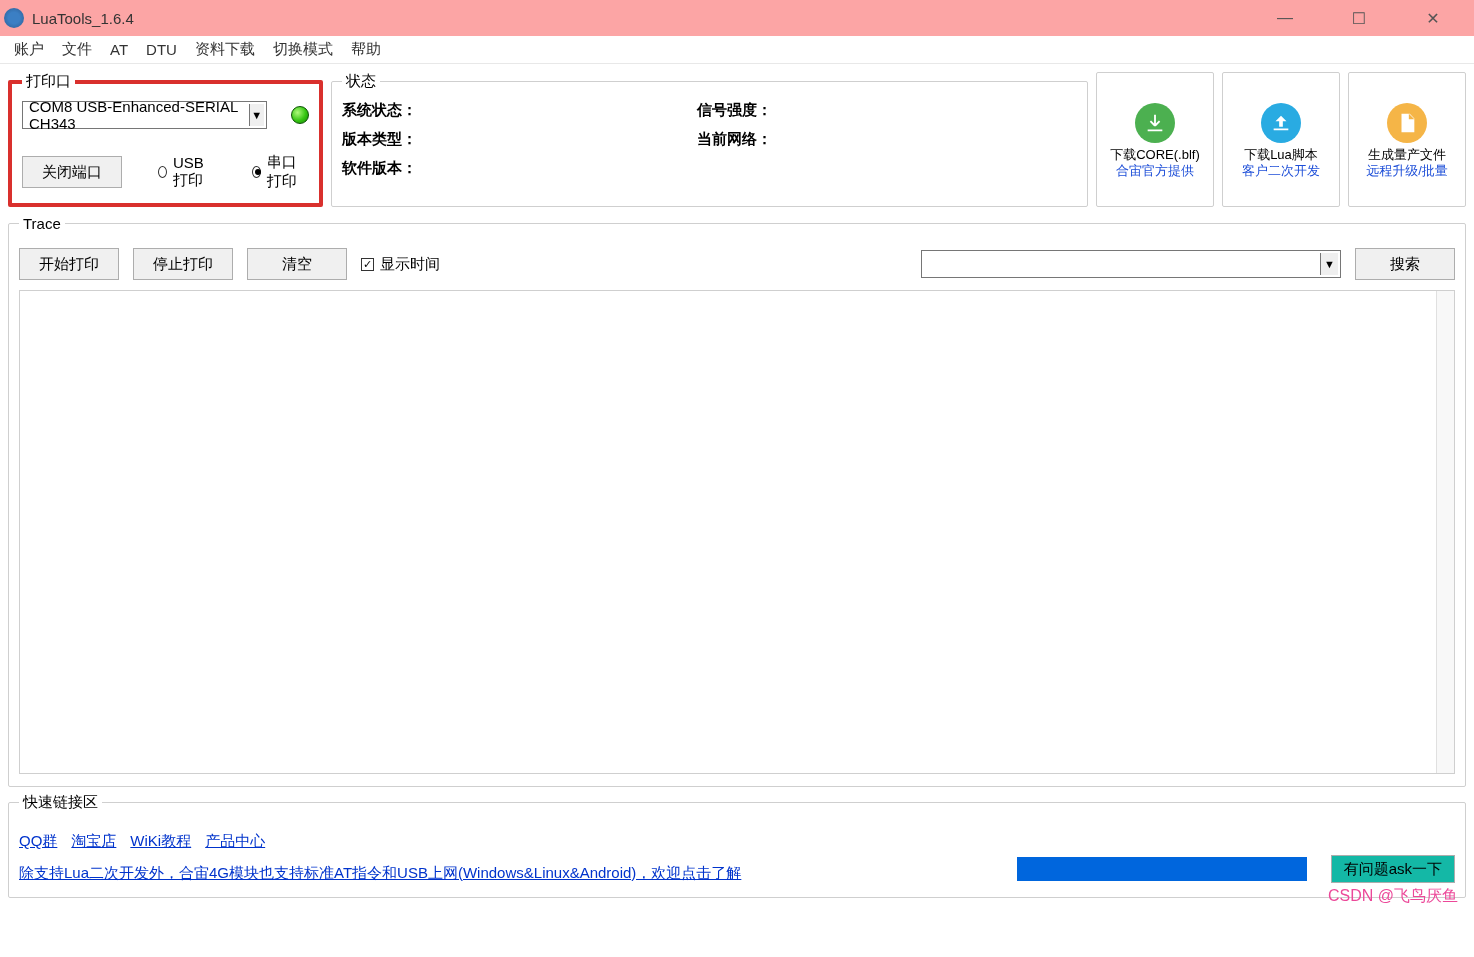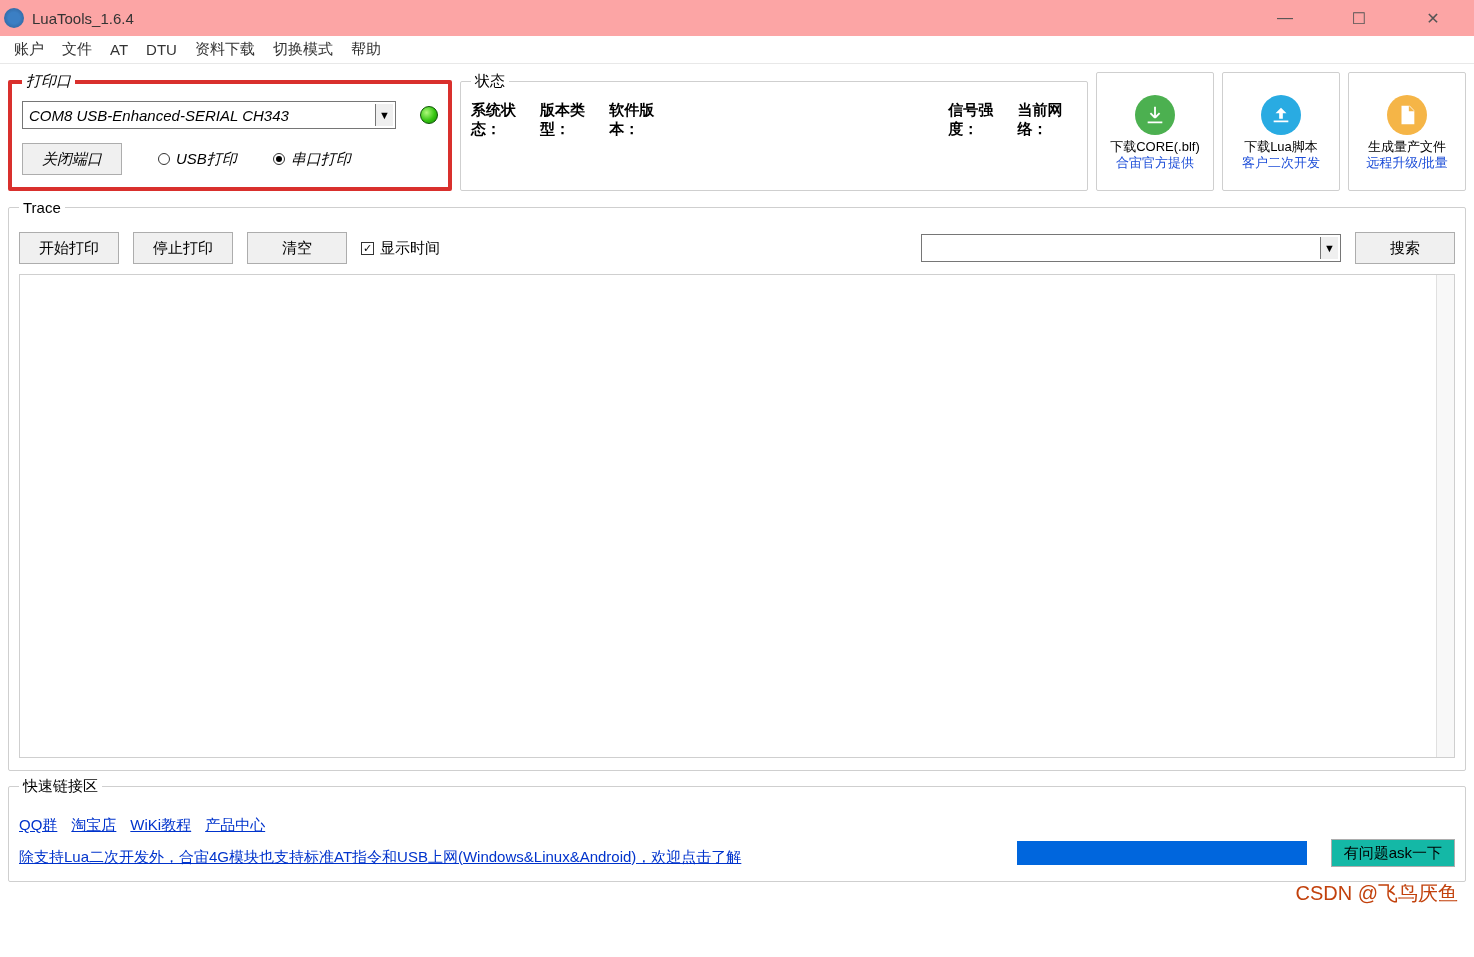--- a/index.html
+++ b/index.html
@@ -8,33 +8,33 @@
 .titlebar { height: 36px; display: flex; align-items: center; padding: 0 4px; background: #fca5a5; }
 .app-icon { width: 20px; height: 20px; border-radius: 50%; background: radial-gradient(circle, #3b7fc4 40%, #2c5a8f 100%); margin-right: 8px; display:inline-block; }
 .title-text { font-size: 15px; color: #333; flex: 1; }
 .win-controls { display: flex; gap: 28px; padding-right: 14px; }
 .win-btn { width: 46px; height: 30px; display:flex; align-items:center; justify-content:center; font-size: 16px; color:#555; cursor:pointer; }
 .menubar { height: 28px; display: flex; align-items: center; gap: 18px; padding: 0 14px; font-size: 15px; color: #333; border-bottom: 1px solid #e8e8e8; }
 .menu-item { cursor: pointer; }
 .content-row { display: flex; gap: 8px; padding: 8px 8px 4px 8px; align-items: stretch; }
 fieldset { border: 1px solid #cfcfcf; border-radius: 2px; padding: 10px 10px 12px 10px; margin: 0; position: relative; }
 legend { font-size: 15px; padding: 0 4px; color: #000; }
-.print-group { width: 444px; border: 4px solid #d9302d !important; font-style: italic; }
+.print-group { width: 315px; border: 4px solid #d9302d !important; }
 .print-row1 { display: flex; align-items: center; gap: 24px; }
 .combo { flex: 1; height: 28px; border: 1px solid #767676; background: #fff; display: flex; align-items: center; justify-content: space-between; padding: 0 2px 0 6px; font-size: 15px; }
 .combo-arrow { width: 18px; height: 22px; background: #efefef; border-left: 1px solid #767676; display:flex; align-items:center; justify-content:center; font-size: 11px; }
 .led { width: 18px; height: 18px; border-radius: 50%; background: radial-gradient(circle at 35% 35%, #aef97b 0%, #35c512 55%, #168305 100%); border:1px solid #0a5203; }
-.print-row2 { display: flex; align-items: center; gap: 36px; margin-top: 14px; }
+.print-row2 { display: flex; align-items: center; gap: 36px; margin-top: 24px; }
 .btn { height: 32px; min-width: 100px; background: #f0f0f0; border: 1px solid #adadad; font-size: 15px; display:flex; align-items:center; justify-content:center; cursor:pointer; padding: 0 14px; }
 .radio-wrap { display:flex; align-items:center; gap: 6px; font-size: 15px; cursor:pointer;}
 .radio-dot { width:12px; height:12px; border:1px solid #333; border-radius:50%; position:relative; }
 .radio-dot.checked::after{ content:''; position:absolute; width:6px; height:6px; background:#000; border-radius:50%; top:2px; left:2px;}
 .status-group { flex: 1; }
 .status-cols { display: flex; gap: 80px; }
-.status-col { display: flex; flex-direction: row; gap: 10px; font-size: 15px; font-weight: bold; }
+.status-col { display: flex; flex-direction: column; gap: 10px; font-size: 15px; font-weight: bold; }
 .status-col span { font-weight: bold; }
 .side-card { width: 118px; border: 1px solid #cfcfcf; border-radius: 2px; display:flex; flex-direction:column; align-items:center; justify-content:center; padding: 6px 2px 4px 2px; cursor:pointer; background:#fff; }
 .card-icon { width: 40px; height: 40px; border-radius: 50%; display:flex; align-items:center; justify-content:center; margin-bottom:4px; }
 .card-icon.green { background:#4cb050; }
 .card-icon.blue { background:#29abe2; }
 .card-icon.orange { background:#f5b547; }
 .card-line1 { font-size: 13px; text-align:left; line-height:1.2; }
 .card-line2 { font-size: 13px; color: #1d4ed8; text-align:center; line-height:1.2; }
 .trace-group { margin: 4px 8px 6px 8px; flex:1; display:flex; flex-direction:column; }
 .trace-toolbar { display:flex; align-items:center; gap: 14px; padding: 6px 0 10px 0; }
@@ -42,21 +42,21 @@
 .search-combo { width: 420px; height: 28px; border:1px solid #767676; background:#fff; display:flex; align-items:center; justify-content:flex-end; padding-right:2px;}
 .check-wrap { display:flex; align-items:center; gap:6px; font-size:15px; cursor:pointer; }
 .checkbox { width:13px; height:13px; border:1px solid #333; display:flex; align-items:center; justify-content:center; font-size:11px; line-height:1;}
 .trace-output { flex:1; border:1px solid #cfcfcf; background:#fff; position:relative; overflow:auto; height: 470px;}
 .scrollbar-thumb { position:absolute; right:0; top:0; width:18px; height:100%; background:#f8f8f8; border-left:1px solid #e0e0e0;}
 .quicklinks { margin: 4px 8px 6px 8px; }
 .ql-row { display:flex; gap: 14px; padding: 2px 0; font-size:15px; align-items:center;}
 .ql-link { color:#0033cc; text-decoration: underline; cursor:pointer;margin-top:8px; }
 .progress { flex:1; max-width: 290px; height:24px; background:#0066dd; margin-left:auto; margin-right:10px;}
 .ask-btn { height:28px; padding:0 12px; border:1px solid #adadad; background:#14b8a6; font-size:15px; display:flex; align-items:center; cursor:pointer;}
-.watermark { position:absolute; right:16px; bottom:50px; font-size:20px; color:#c2410c; pointer-events:none;}
+.watermark { position:absolute; right:16px; bottom:50px; font-size:16px; color:#ec4899; pointer-events:none;}
 </style>
 </head>
 <body>
 
 <div class="window">
 
   <div class="titlebar">
     <span class="app-icon"></span>
     <span class="title-text">LuaTools_1.6.4</span>
     <div class="win-controls">

